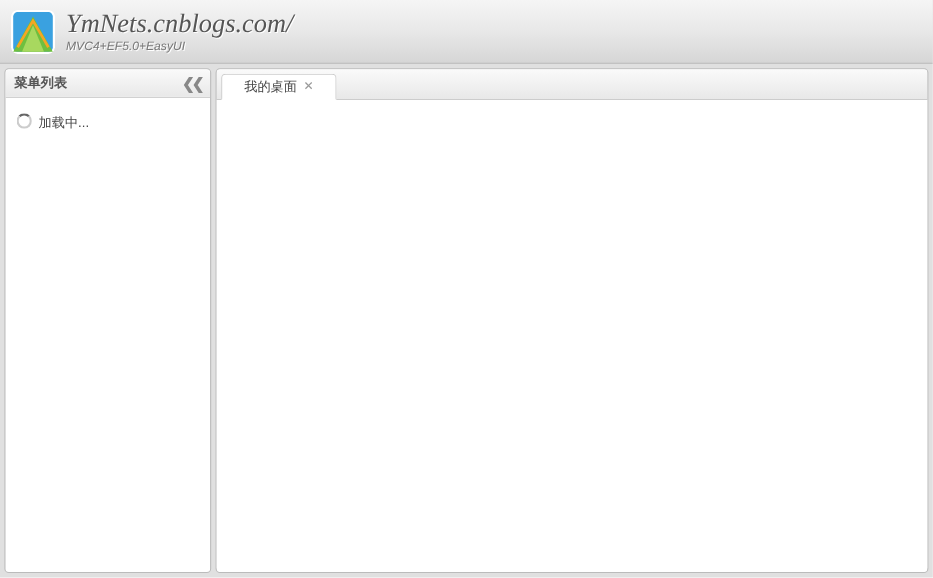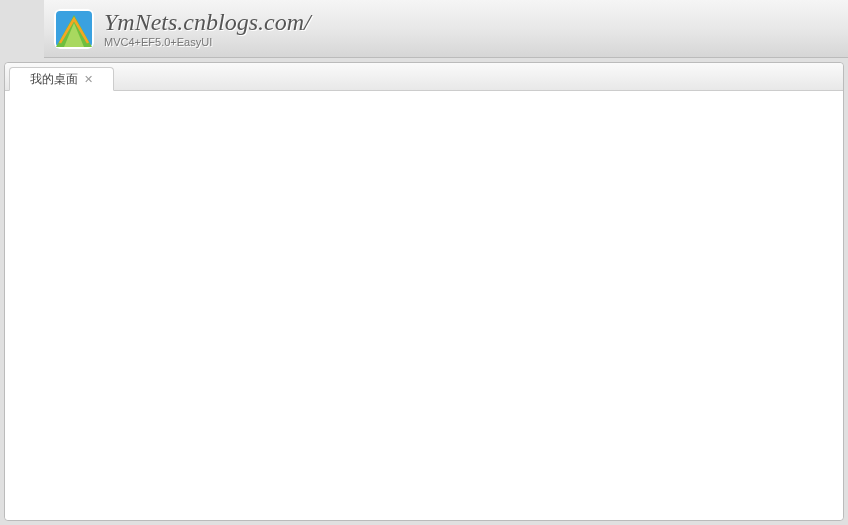--- a/index.html
+++ b/index.html
@@ -12,21 +12,20 @@
     height: 525px;
     overflow: hidden;
   }
   .header {
     height: 58px;
     background: linear-gradient(to bottom, #f5f5f5 0%, #e8e8e8 50%, #d6d6d6 100%);
     border-bottom: 1px solid #bbb;
     display: flex;
     align-items: center;
     padding-left: 10px;
-    margin-left: 44px;
   }
   .logo {
     width: 40px;
     height: 40px;
     border-radius: 6px;
     margin-right: 10px;
     flex-shrink: 0;
   }
   .header-text { display: flex; flex-direction: column; }
   .header-title {
@@ -35,20 +34,21 @@
     font-style: italic;
     color: #555;
     text-shadow: 1px 1px 0 #fff;
     line-height: 1;
   }
   .header-subtitle {
     font-size: 11px;
     color: #777;
     margin-top: 2px;
     text-shadow: 1px 1px 0 #fff;
+    font-style: italic;
   }
   .body {
     display: flex;
     height: calc(525px - 58px);
     padding: 4px;
     gap: 4px;
   }
   .sidebar {
     width: 188px;
     background: #fff;
@@ -149,20 +149,30 @@
     <path d="M10 38 L20 14 L30 38 Z" fill="#a8d85f"></path>
     <path d="M6 34 Q14 20 20 10 Q26 20 34 34" stroke="#f5a623" stroke-width="2.5" fill="none"></path>
   </svg>
   <div class="header-text">
     <div class="header-title">YmNets.cnblogs.com/</div>
     <div class="header-subtitle">MVC4+EF5.0+EasyUI</div>
   </div>
 </div>
 
 <div class="body">
+  <div class="sidebar">
+    <div class="panel-header">
+      <span>菜单列表</span>
+      <span class="collapse-icon">❮❮</span>
+    </div>
+    <div class="sidebar-body">
+      <div class="spinner"></div>
+      <span class="loading-text">加载中...</span>
+    </div>
+  </div>
 
   <div class="main">
     <div class="tabs-bar">
       <div class="tab">
         <span>我的桌面</span>
         <span class="tab-close">✕</span>
       </div>
     </div>
     <div class="main-content"></div>
   </div>

